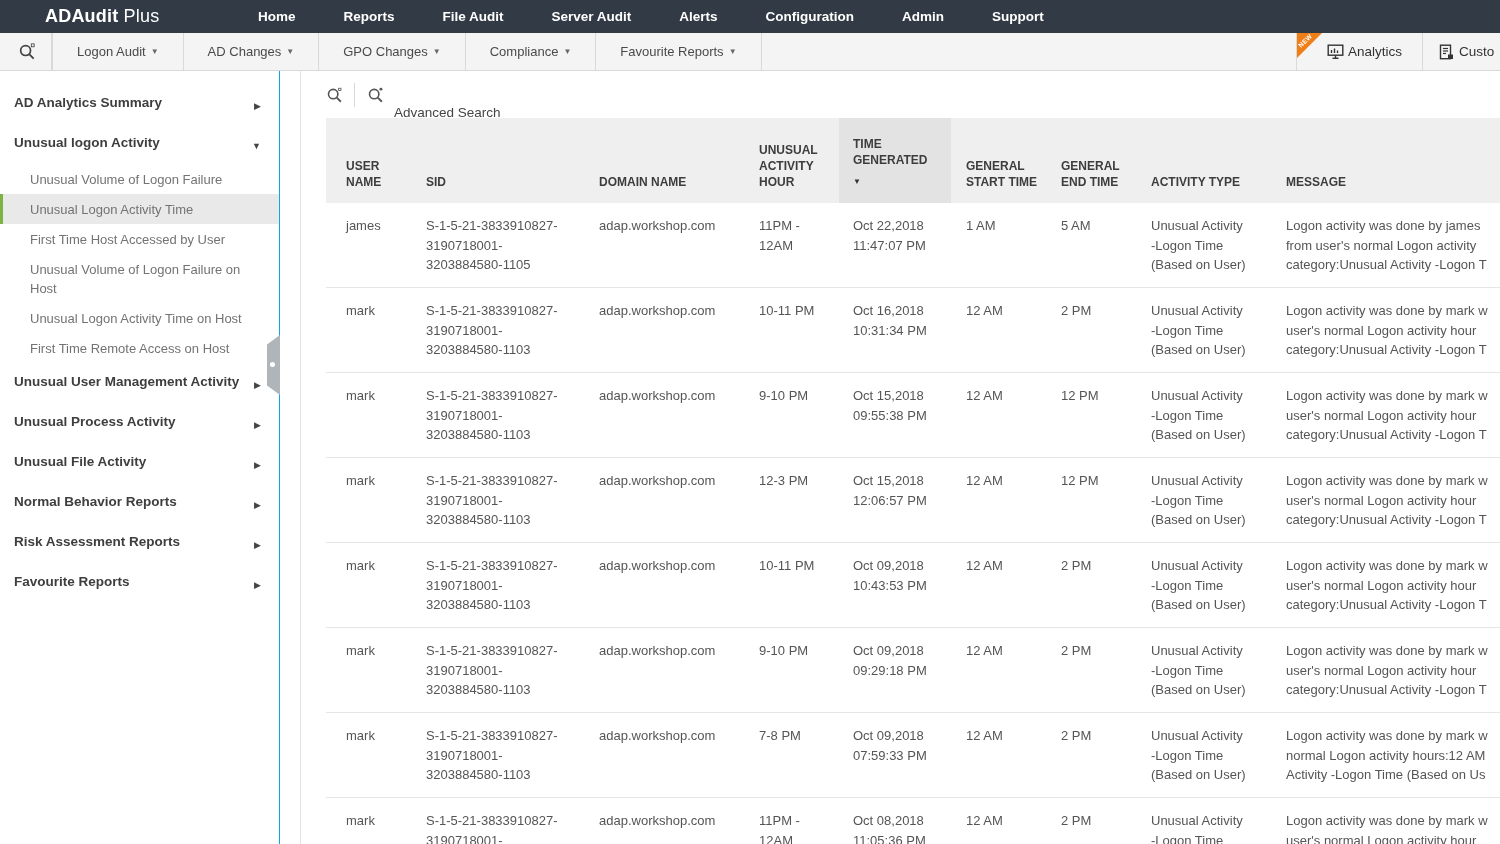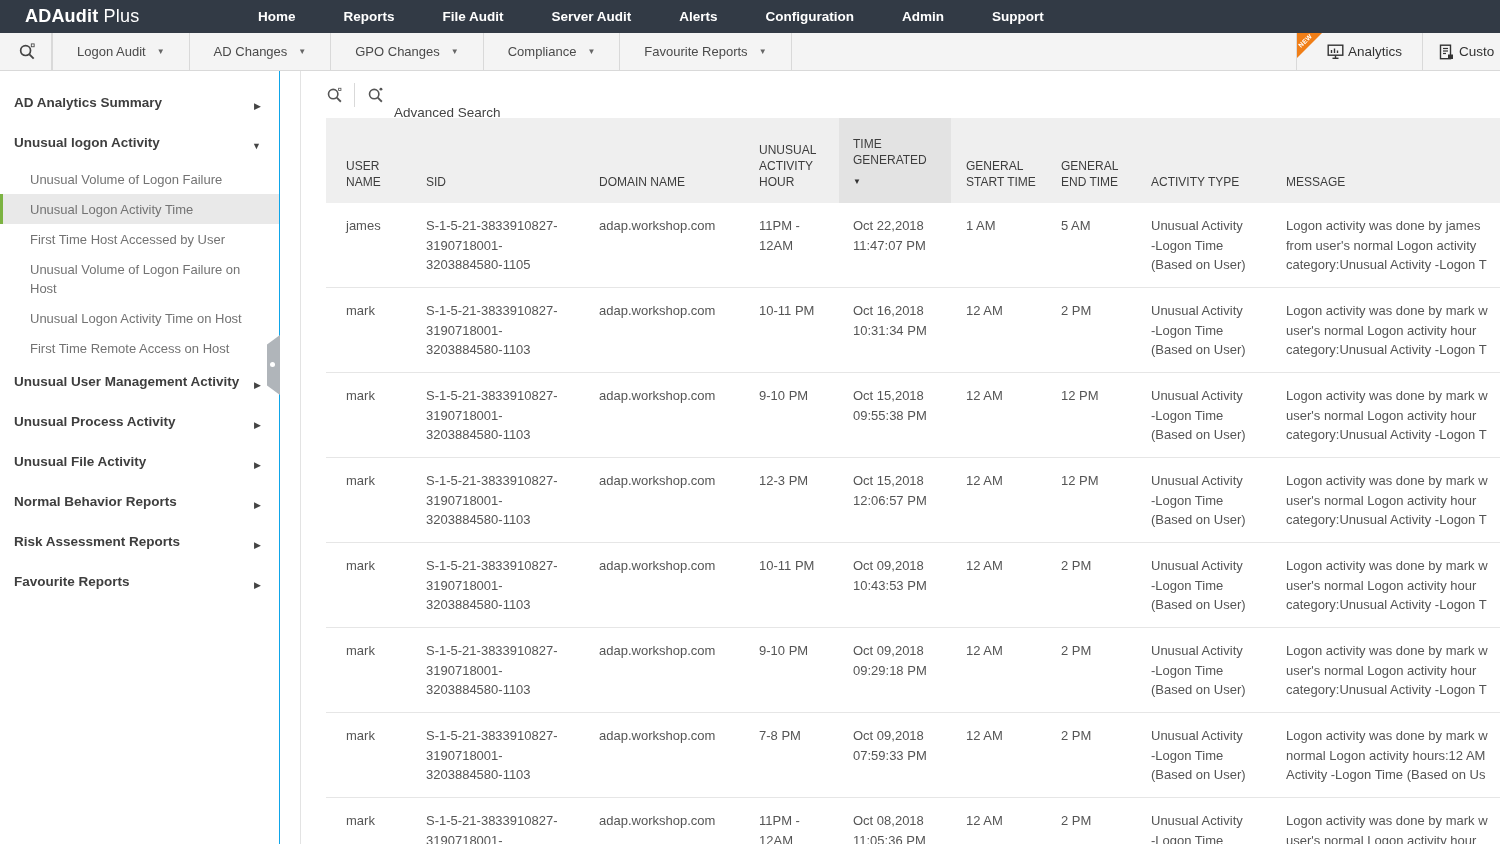--- a/index.html
+++ b/index.html
@@ -3,31 +3,31 @@
 <meta charset="utf-8">
 <style>
   * { margin:0; padding:0; box-sizing:border-box; }
   html,body { width:1500px; height:844px; overflow:hidden; background:#fff;
     font-family:"Liberation Sans","DejaVu Sans",sans-serif; }
   #app { position:relative; width:1500px; height:844px; overflow:hidden; background:#fff; }
 
   
   .topnav { height:33px; background:var(--navbar,#323A45); display:flex; align-items:center; }
   .brand { padding-left:25px; width:258px; color:#fff; font-size:18px; letter-spacing:.2px; }
-  .brand b { font-weight:700; }
+  .brand b { font-weight:700;margin-left:20px; }
   .brand span.light { font-weight:300; }
   .navitems { display:flex; gap:48px; align-items:flex-end; }
   .nav-item { color:#fff; font-size:13.5px; font-weight:600; cursor:pointer; white-space:nowrap; }
 
   
   .toolbar { height:38px; background:#f4f4f4; border-bottom:1px solid #d9d9d9; display:flex; align-items:stretch; position:relative; }
   .tb-left { display:flex; align-items:center; padding-left:16px; }
   .tb-search { display:flex; align-items:center; padding:0 14px 0 2px; }
   .tb-sep { width:1px; background:#d9d9d9; height:38px; }
-  .tb-menu { display:flex; align-items:center; gap:11px; padding:0 24px; font-size:13px; color:#4a4a4a; border-right:1px solid #d9d9d9; cursor:pointer; white-space:nowrap; }
+  .tb-menu { display:flex; align-items:center; gap:5px; padding:0 24px; font-size:13px; color:#4a4a4a; border-right:1px solid #d9d9d9; cursor:pointer; white-space:nowrap; }
   .tb-menu:first-of-type { border-left:1px solid #d9d9d9; }
   .caret { font-size:8px; color:#666; }
   .tb-right { margin-left:auto; display:flex; align-items:stretch; }
   .analytics-btn { position:relative; display:flex; align-items:center; gap:4px; padding:0 20px 0 30px; font-size:13.5px; color:#333; border-left:1px solid #d9d9d9; cursor:pointer; }
   .ribbon { position:absolute; left:0; top:0; width:0; height:0; border-top:25px solid var(--ribbon,#F07E17); border-right:25px solid transparent; }
   .ribbon-text { position:absolute; left:0px; top:4px; transform:rotate(-45deg); color:#fff; font-size:6.5px; font-weight:700; letter-spacing:.3px; }
   .custo-btn { display:flex; align-items:center; gap:5px; padding:0 0 0 16px; width:78px; overflow:hidden; font-size:13.5px; color:#333; border-left:1px solid #d9d9d9; cursor:pointer; white-space:nowrap; }
 
   
   .bodyrow { display:flex; height:773px; }
@@ -45,21 +45,21 @@
   .main { flex:1; border-left:1px solid #e3e3e3; overflow:hidden; background:#fff; }
 
   
   .search-row { height:47px; display:flex; align-items:center; padding-left:25px; }
   .sr-sep { width:1px; height:24px; background:#d9d9d9; margin:0 12px 0 10px; }
   .adv-label { font-size:13.5px; color:#444; margin-left:9px;margin-top:36px; }
 
   
   .table { margin-left:25px; width:1280px; }
   .thead { display:flex; background:#efefef; height:85px; }
-  .th { display:flex; align-items:flex-end; padding-bottom:13px; padding-right:10px; font-size:12px; font-weight:400; color:#3d3d3d; line-height:16px; cursor:pointer; }
+  .th { display:flex; align-items:flex-end; padding-bottom:13px; padding-right:10px; font-size:12px; font-weight:700; color:#3d3d3d; line-height:16px; cursor:pointer; }
   .th.sorted { background:#e3e3e3; }
   .sort-arrow { display:block; font-size:8px; color:#333; margin-top:6px; }
   .tr { display:flex; height:85px; border-bottom:1px solid #e6e6e6; }
   .td { padding-top:13px; padding-right:10px; font-size:13px; color:#555; line-height:19.5px; white-space:pre-line; overflow:hidden; }
   .c1 { width:100px; padding-left:20px; }
   .c2 { width:173px; }
   .c3 { width:160px; }
   .c4 { width:80px; }
   .c5 { width:112px; padding-left:14px; }
   .c6 { width:98px; padding-left:15px; }

